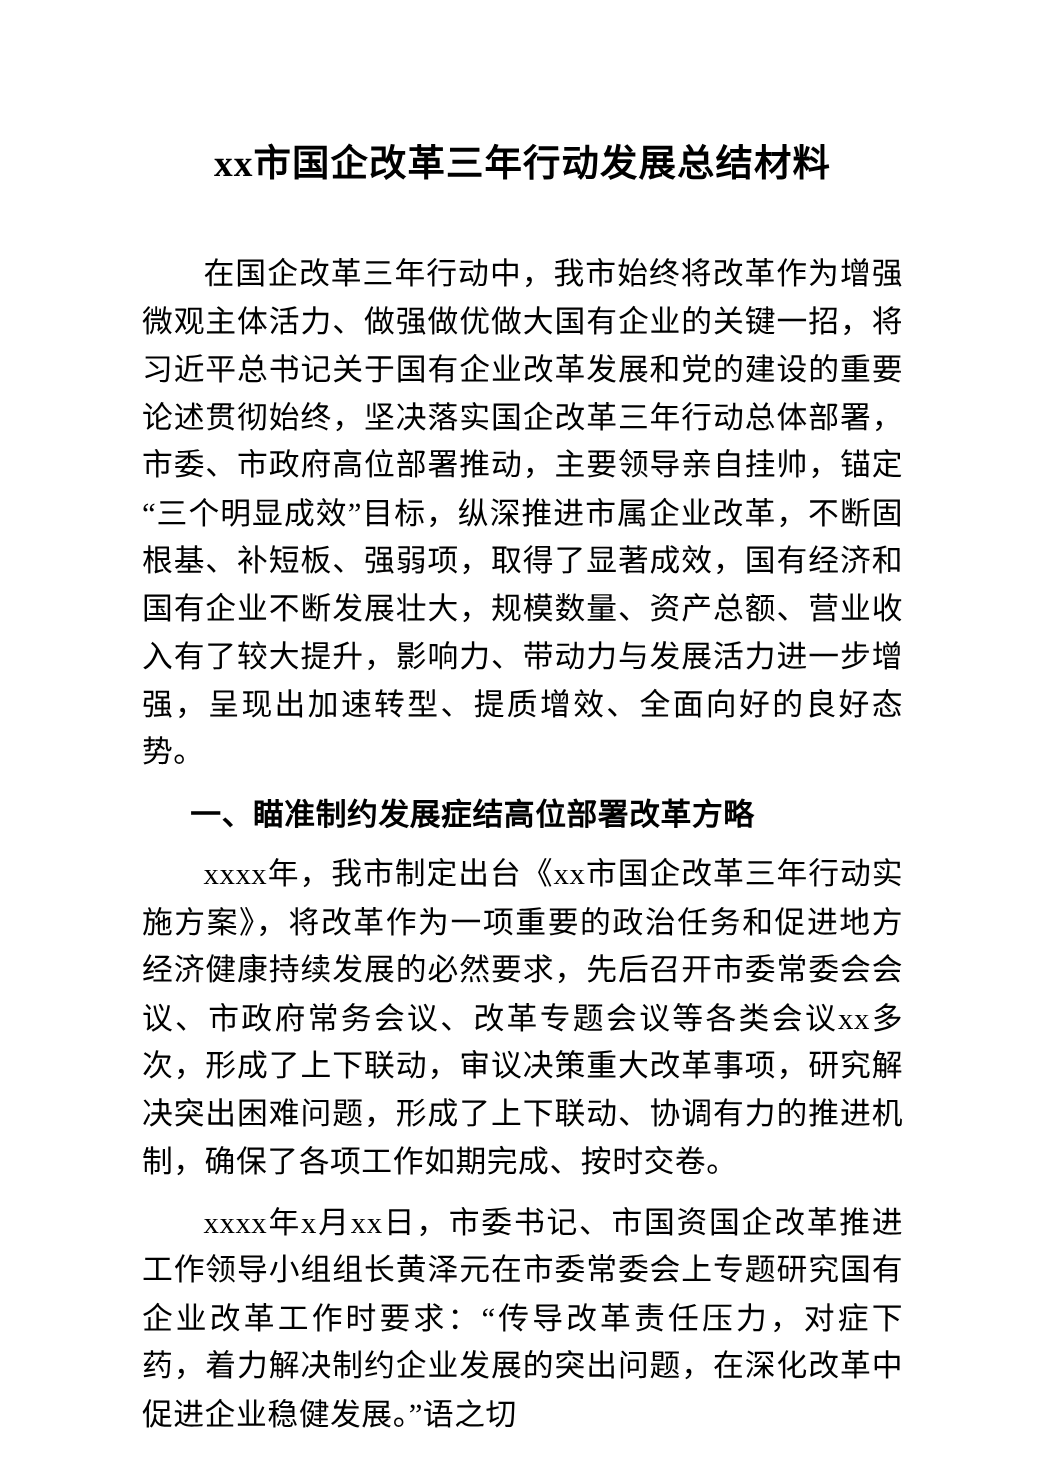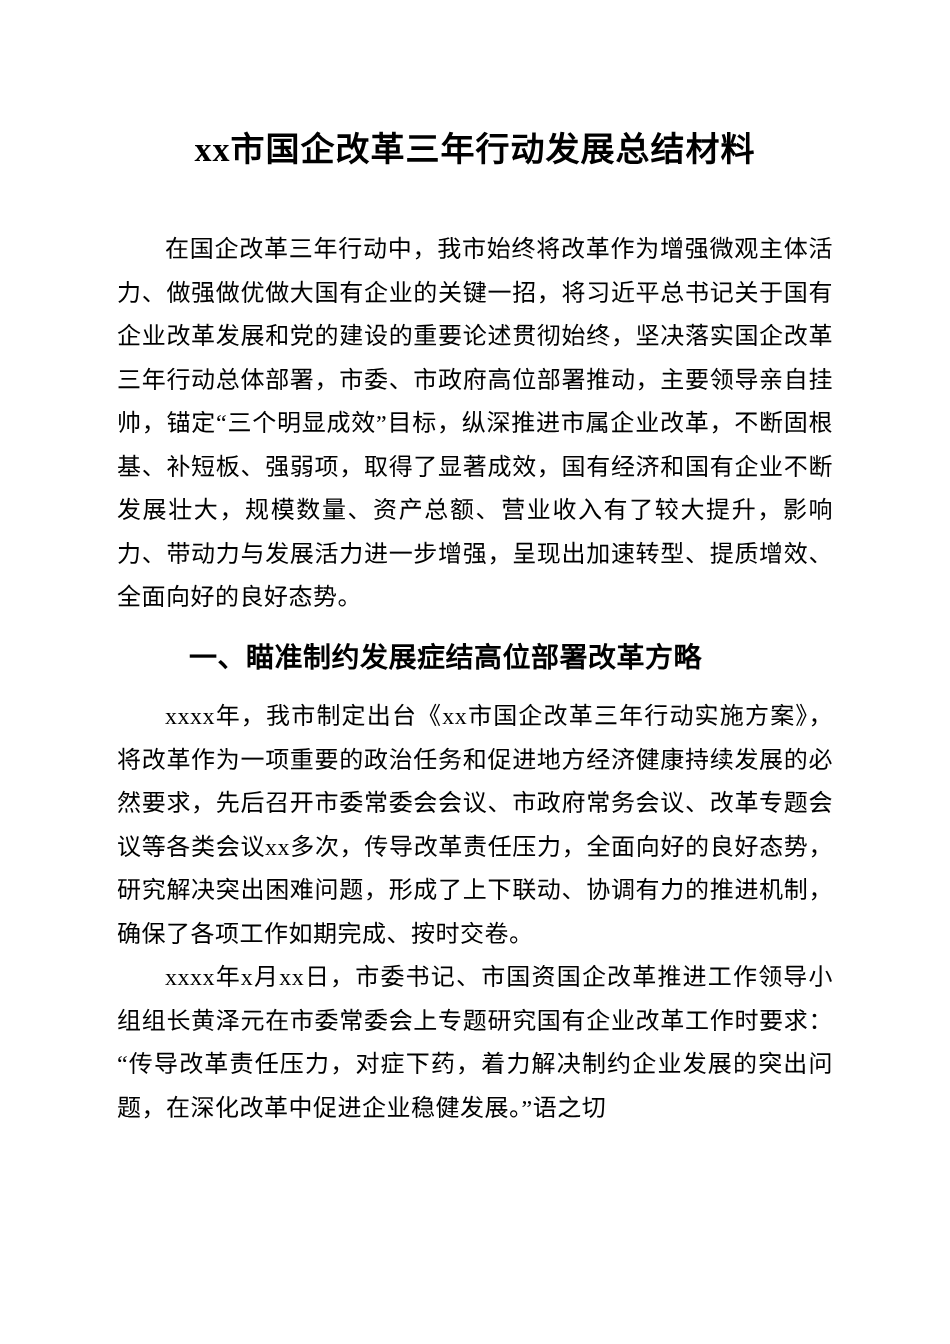--- a/index.html
+++ b/index.html
@@ -23,48 +23,48 @@
   .doc-title {
     margin: 0 0 56px 0;
     font-family: "Liberation Serif", "DejaVu Serif", serif;
     font-weight: bold;
     font-size: 34px;
     line-height: 44px;
     text-align: center;
     letter-spacing: 1px;
   }
   .body-para {
-    margin: 0;
+    margin: 12px;
     font-family: "Liberation Serif", "DejaVu Serif", serif;
-    font-size: 24px;
+    font-size: 28px;
     line-height: 43.5px;
     text-align: justify;
     text-indent: 2em;
     word-break: break-all;
     letter-spacing: 0.5px;
   }
   .section-heading {
-    margin: 16px;
+    margin: 0;
     font-family: "Liberation Sans", "DejaVu Sans", sans-serif;
     font-weight: bold;
     font-size: 28px;
     line-height: 43.5px;
     text-align: justify;
     text-indent: 2em;
     letter-spacing: 0.5px;
   }
 </style>
 </head>
 <body>
 
 <div class="page">
 
   <h1 class="doc-title">xx市国企改革三年行动发展总结材料</h1>
 
   <p class="body-para">在国企改革三年行动中，我市始终将改革作为增强微观主体活力、做强做优做大国有企业的关键一招，将习近平总书记关于国有企业改革发展和党的建设的重要论述贯彻始终，坚决落实国企改革三年行动总体部署，市委、市政府高位部署推动，主要领导亲自挂帅，锚定“三个明显成效”目标，纵深推进市属企业改革，不断固根基、补短板、强弱项，取得了显著成效，国有经济和国有企业不断发展壮大，规模数量、资产总额、营业收入有了较大提升，影响力、带动力与发展活力进一步增强，呈现出加速转型、提质增效、全面向好的良好态势。</p>
 
   <h2 class="section-heading">一、瞄准制约发展症结高位部署改革方略</h2>
 
-  <p class="body-para">xxxx年，我市制定出台《xx市国企改革三年行动实施方案》，将改革作为一项重要的政治任务和促进地方经济健康持续发展的必然要求，先后召开市委常委会会议、市政府常务会议、改革专题会议等各类会议xx多次，传导改革责任压力，全面向好的良好态势，研究解决突出困难问题，形成了上下联动、协调有力的推进机制，确保了各项工作如期完成、按时交卷。</p>
+  <p class="body-para">xxxx年，我市制定出台《xx市国企改革三年行动实施方案》，将改革作为一项重要的政治任务和促进地方经济健康持续发展的必然要求，先后召开市委常委会会议、市政府常务会议、改革专题会议等各类会议xx多次，形成了上下联动，审议决策重大改革事项，研究解决突出困难问题，形成了上下联动、协调有力的推进机制，确保了各项工作如期完成、按时交卷。</p>
 
   <p class="body-para">xxxx年x月xx日，市委书记、市国资国企改革推进工作领导小组组长黄泽元在市委常委会上专题研究国有企业改革工作时要求：“传导改革责任压力，对症下药，着力解决制约企业发展的突出问题，在深化改革中促进企业稳健发展。”语之切</p>
 
 </div>
 
 </body></html>

